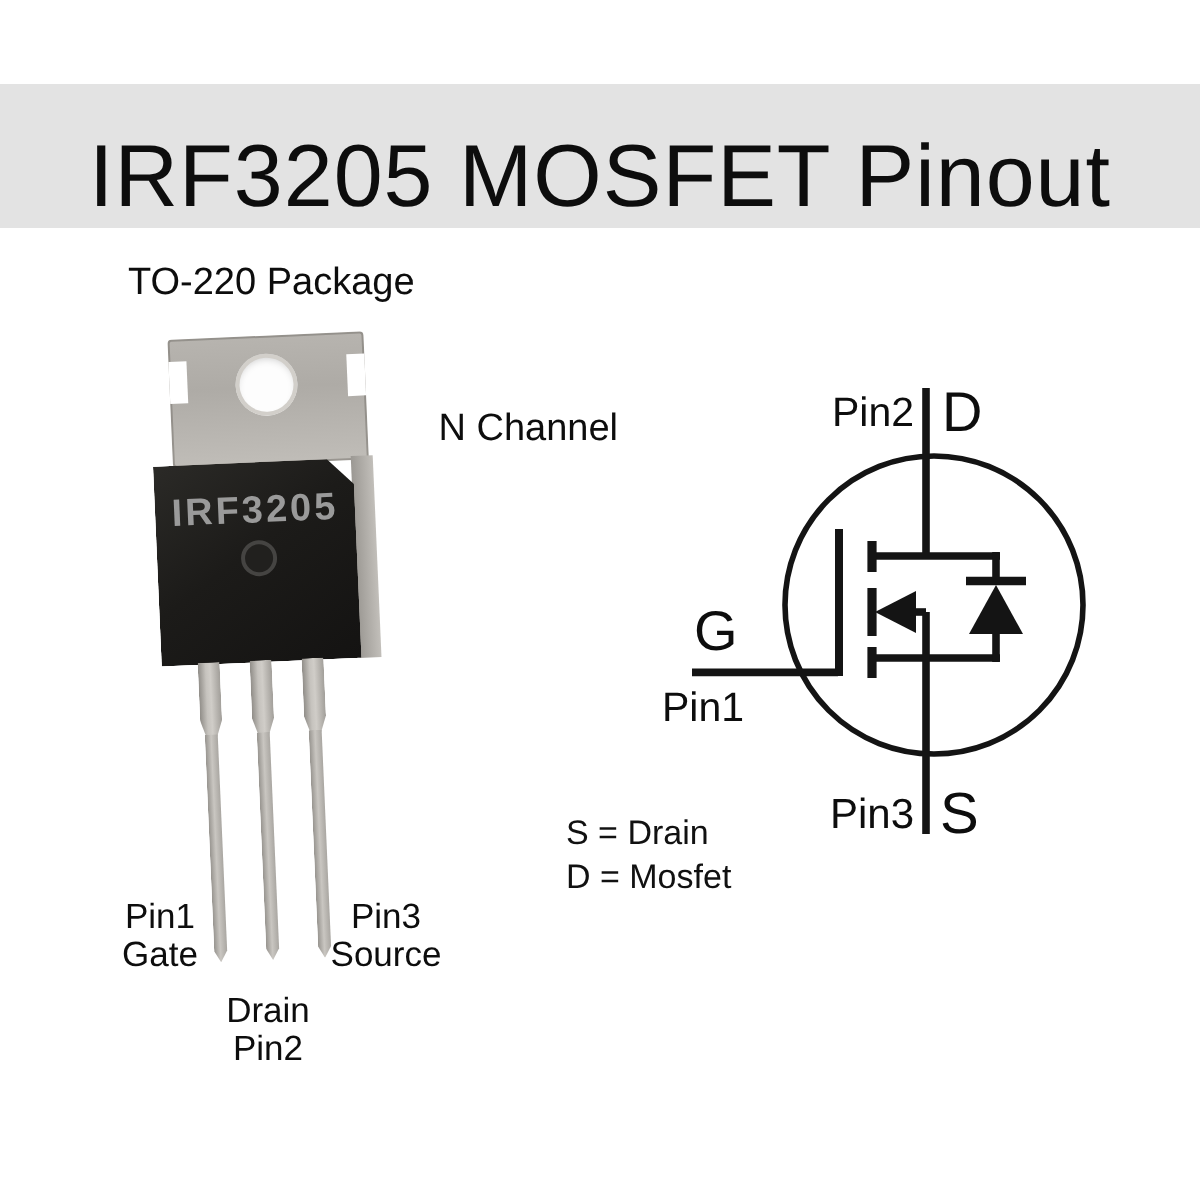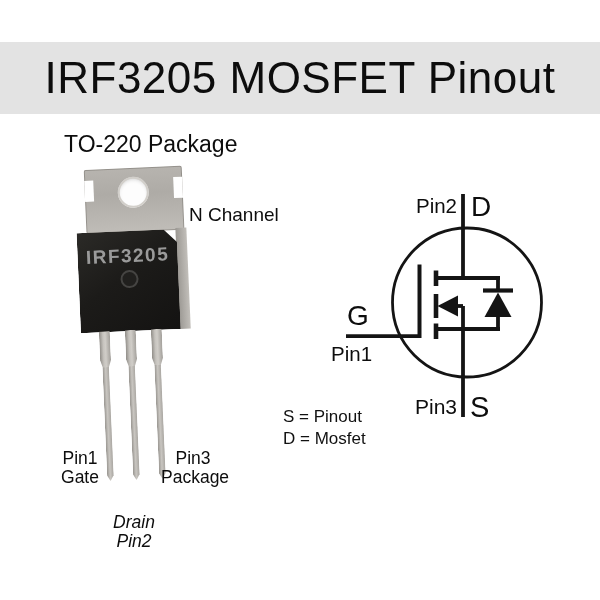--- a/index.html
+++ b/index.html
@@ -9,28 +9,28 @@
     background: #ffffff;
     font-family: "Liberation Sans", sans-serif;
     color: #111;
     overflow: hidden;
   }
 
   
   .title-band {
     position: absolute; left: 0; top: 42px; width: 600px; height: 72px;
     background: #e3e3e3;
-    display: flex; align-items: center; justify-content: center;
+    display: flex; align-items: flex-end; justify-content: center;
   }
   .title-band h1 {
     font-size: 44px; font-weight: 400; letter-spacing: 0.5px; color: #0d0d0d;
   }
 
   
-  .pkg-heading { position: absolute; left: 64px; top: 131px; font-size: 23px; color: #0d0d0d; }
+  .pkg-heading { position: absolute; left: 64px; top: 131px; font-size: 19px; color: #0d0d0d; }
 
   .package { position: absolute; left: 75px; top: 168px; width: 112px; height: 318px;
              transform: rotate(-2.5deg); transform-origin: 55px 30px; }
 
   .tab { position: absolute; left: 10px; top: 0; width: 98px; height: 64px;
          background: linear-gradient(180deg,#b7b4af 0%,#aeaba6 40%,#c0bdb8 100%);
          border-radius: 2px; box-shadow: inset 0 0 0 1px rgba(120,117,112,.55); }
   .tab-notch { position: absolute; top: 11px; width: 9px; height: 21px; background: #ffffff; }
   .tab-notch.left  { left: 10px; }
   .tab-notch.right { left: 99px; }
@@ -55,36 +55,36 @@
   .leg-bottom { position: absolute; width: 6.5px; height: 114px; top: 198px;
                 background: linear-gradient(90deg,#96938e 0%,#c9c6c1 45%,#a5a29d 100%);
                 border-radius: 0 0 3px 3px;
                 clip-path: polygon(0 0,100% 0,100% 95%,50% 100%,0 95%); }
   .leg1 .leg-top { left: 18px; }  .leg1 .leg-bottom { left: 20px; }
   .leg2 .leg-top { left: 44px; }  .leg2 .leg-bottom { left: 46px; }
   .leg3 .leg-top { left: 70px; }  .leg3 .leg-bottom { left: 72px; }
 
   
   .nchannel { position: absolute; left: 189px; top: 203px; width: 120px;
-              text-align: left; font-size: 19px; line-height: 23px; color: #0d0d0d; }
+              text-align: right; font-size: 19px; line-height: 23px; color: #0d0d0d; }
 
   
   svg.schematic { position: absolute; left: 0; top: 0; }
   svg.schematic .wire { stroke: #141414; fill: none; }
   svg.schematic text { fill: #0d0d0d; }
 
   
   .legend { position: absolute; left: 283px; top: 406px; font-size: 17px; line-height: 22.4px; }
 
   
   .pin-label { position: absolute; width: 64px; text-align: center;
                font-size: 17.5px; line-height: 18.5px; color: #0d0d0d; }
   .pin-label.p1 { left: 48px;  top: 449px; }
   .pin-label.p3 { left: 161px; top: 449px; }
-  .pin-label.p2 { left: 102px; top: 513px; font-style: italic; }
+  .pin-label.p2 { left: 102px; top: 496px; }
 </style>
 </head>
 <body>
 
 <div class="title-band">
   <h1>IRF3205 MOSFET Pinout</h1>
 </div>
 
 <div class="pkg-heading">TO-220 Package</div>
 
@@ -142,28 +142,28 @@
 
   <text x="457" y="213" font-size="20.5" text-anchor="end">Pin2</text>
   <text x="471" y="215.5" font-size="28">D</text>
   <text x="347" y="325" font-size="28">G</text>
   <text x="331" y="360.5" font-size="20.5">Pin1</text>
   <text x="457" y="414" font-size="21" text-anchor="end">Pin3</text>
   <text x="470" y="416.5" font-size="29">S</text>
 </svg>
 
 <div class="legend">
-  <div>S = Pinout</div>
+  <div>S = Drain</div>
   <div>D = Mosfet</div>
 </div>
 
 <div class="pin-label p1">
   <div>Pin1</div>
   <div>Gate</div>
 </div>
 <div class="pin-label p3">
   <div>Pin3</div>
-  <div>Package</div>
+  <div>Source</div>
 </div>
 <div class="pin-label p2">
   <div>Drain</div>
   <div>Pin2</div>
 </div>
 
 </body></html>

